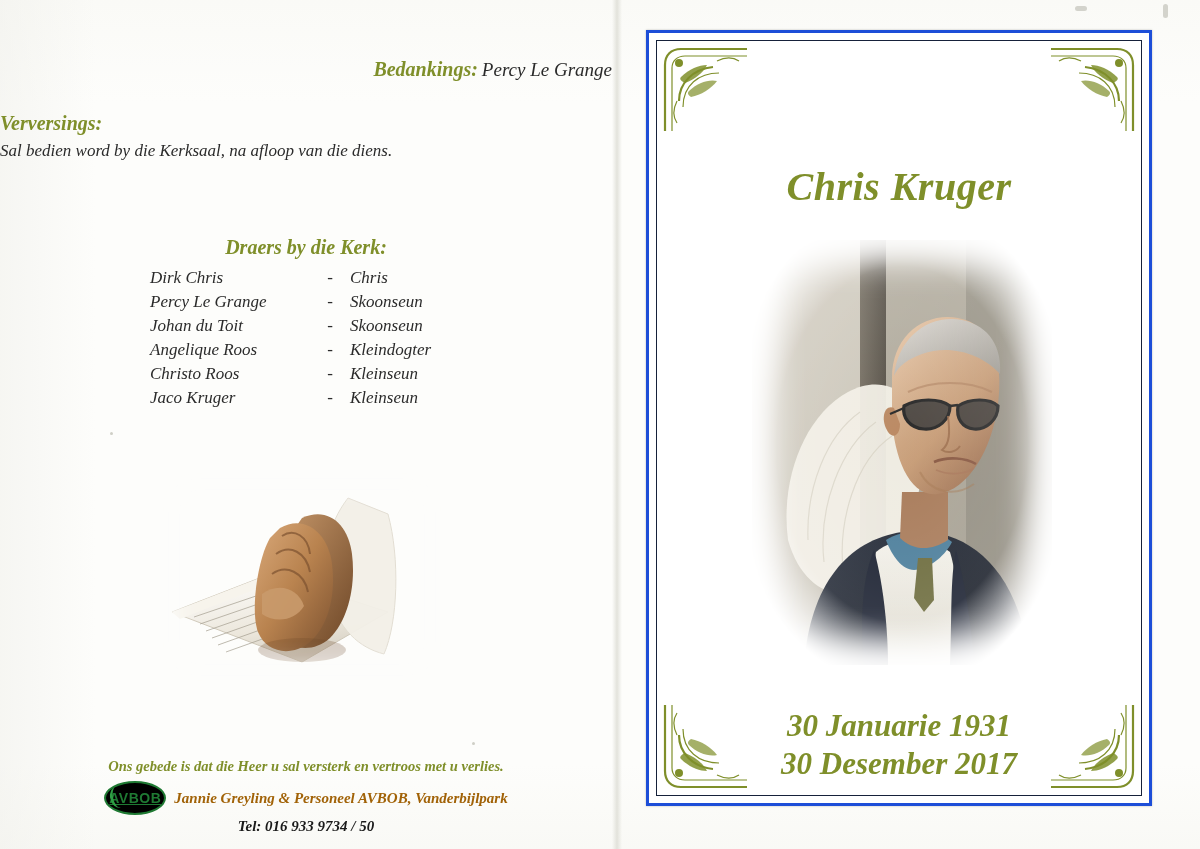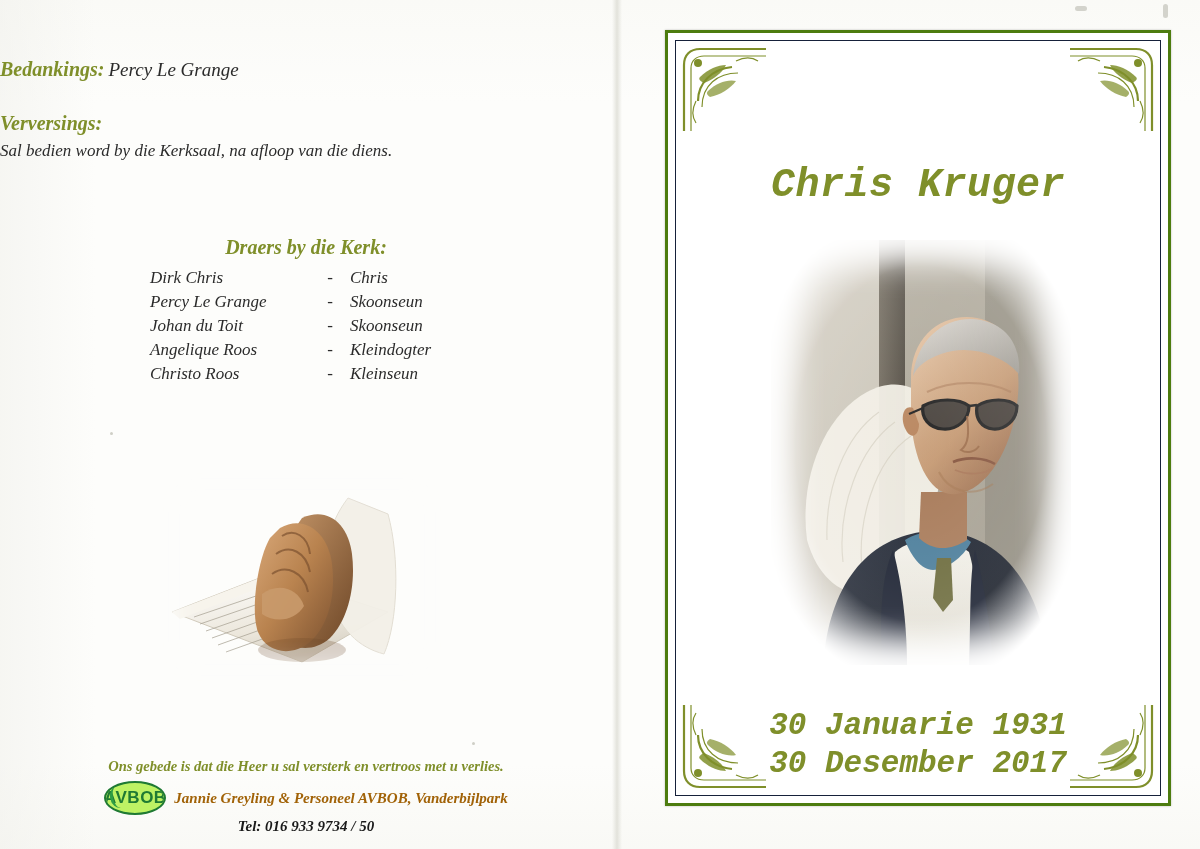--- a/index.html
+++ b/index.html
@@ -44,21 +44,21 @@
     left: 0;
     top: 0;
     width: 612px;
     height: 849px;
   }
   .thanks-block {
     position: absolute;
     left: 0;
     right: 0;
     top: 58px;
-    text-align: left;
+    text-align: right;
   }
   .line-thanks {
     font-size: 19px;
     font-style: italic;
     color: #2b2b2b;
   }
   .label-olive {
     color: #7f8f2a;
     font-style: italic;
     font-weight: bold;
@@ -139,31 +139,32 @@
     display: flex;
     align-items: center;
     justify-content: center;
     gap: 8px;
   }
   .avbob-logo {
     width: 58px;
     height: 30px;
     border-radius: 50%;
     border: 2px solid #1f7a33;
-    background: #bef264;
+    background: #000000;
     display: flex;
     align-items: center;
     justify-content: center;
-    font-size: 17px;
+    font-size: 14px;
     font-weight: bold;
     font-family: "Liberation Sans", sans-serif;
     color: #1f7a33;
     letter-spacing: 0.5px;
     position: relative;
     overflow: hidden;
+    text-decoration: underline;
   }
   .avbob-logo::before {
     content: "";
     position: absolute;
     left: 4px; top: 3px;
     width: 14px; height: 22px;
     border-left: 3px solid #2e9e44;
     border-radius: 60% 0 0 60%;
     transform: rotate(-12deg);
   }
@@ -184,28 +185,27 @@
   
   .right-panel {
     position: absolute;
     left: 622px;
     top: 0;
     width: 578px;
     height: 849px;
   }
   .card {
     position: absolute;
-    left: 43px;
+    left: 24px;
     top: 30px;
     width: 500px;
     height: 770px;
     background: #ffffff;
-    border: 3px solid #4d7c0f;
+    border: 3px solid #1d4ed8;
     box-shadow: 0 0 2px rgba(0,0,0,0.25);
-    font-family: Liberation Mono, monospace;
   }
   .card-inner {
     position: absolute;
     inset: 7px;
     border: 1px solid #16213a;
   }
   .corner {
     position: absolute;
     width: 92px;
     height: 92px;
@@ -308,20 +308,25 @@
           <td class="dash">-</td>
           <td class="rel">Skoonseun</td>
         </tr>
         <tr>
           <td class="name">Angelique Roos</td>
           <td class="dash">-</td>
           <td class="rel">Kleindogter</td>
         </tr>
         <tr>
           <td class="name">Christo Roos</td>
+          <td class="dash">-</td>
+          <td class="rel">Kleinseun</td>
+        </tr>
+        <tr>
+          <td class="name">Jaco Kruger</td>
           <td class="dash">-</td>
           <td class="rel">Kleinseun</td>
         </tr>
       </tbody>
     </table>
 
     <div class="hands-art">
       <svg viewBox="0 0 300 230" xmlns="http://www.w3.org/2000/svg">
         <defs>
           <radialGradient id="softbg" cx="50%" cy="45%" r="62%">

